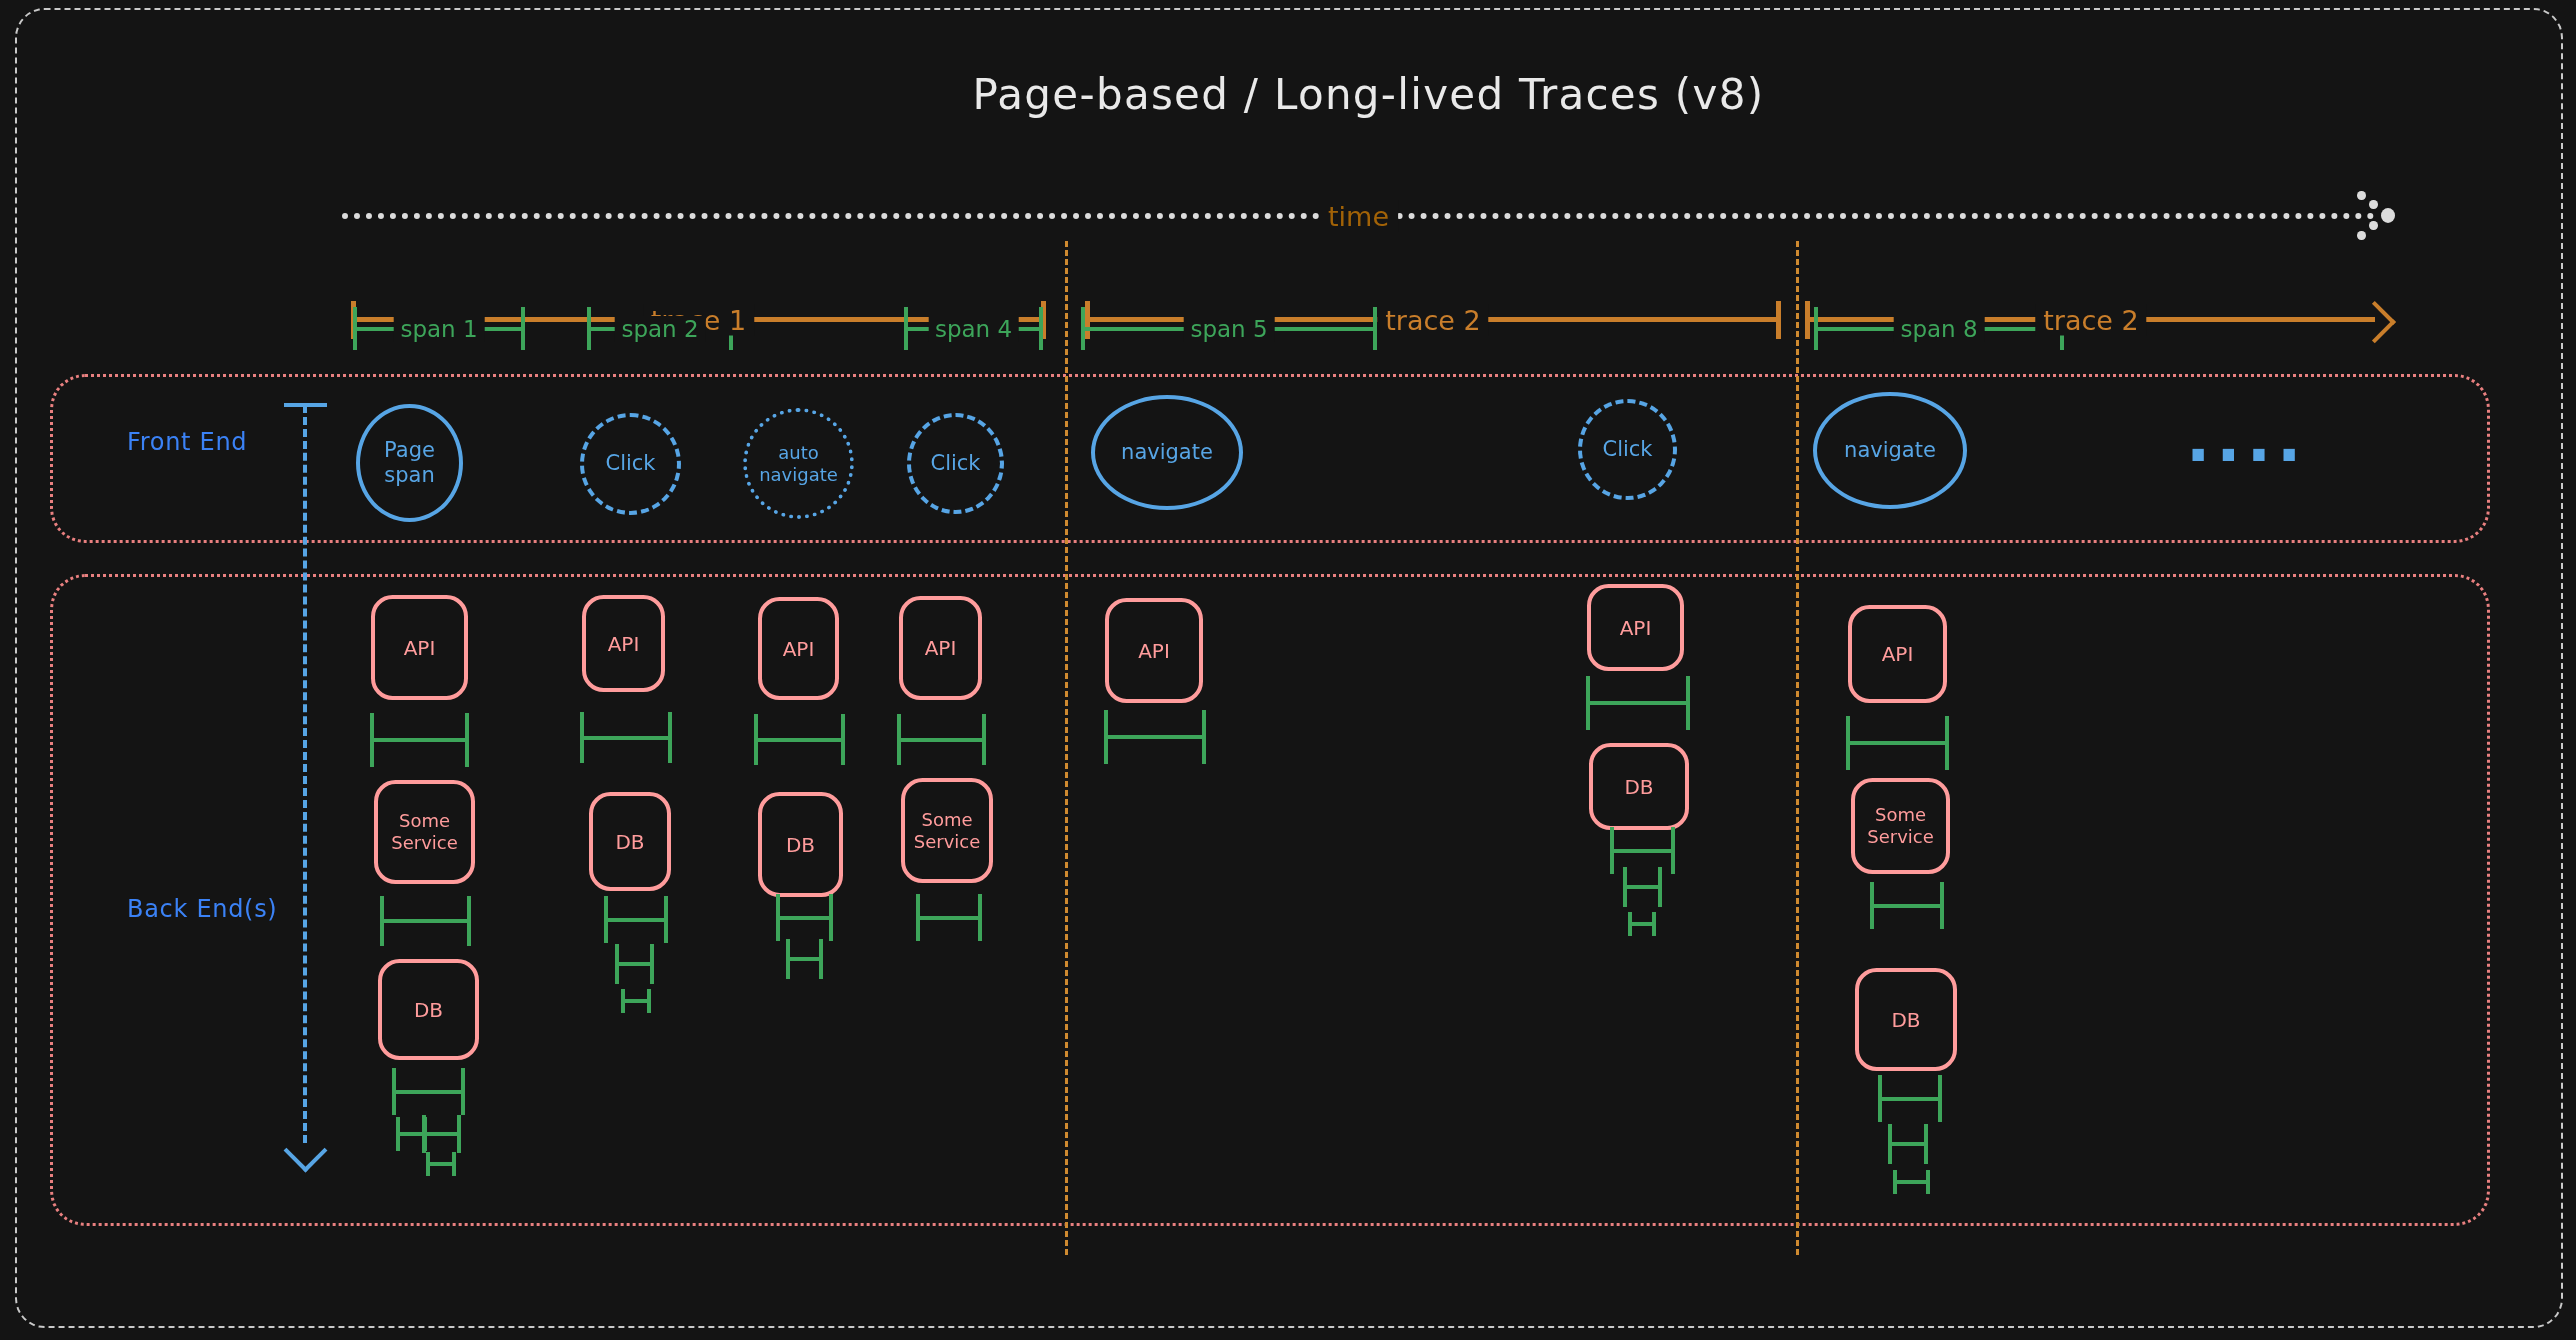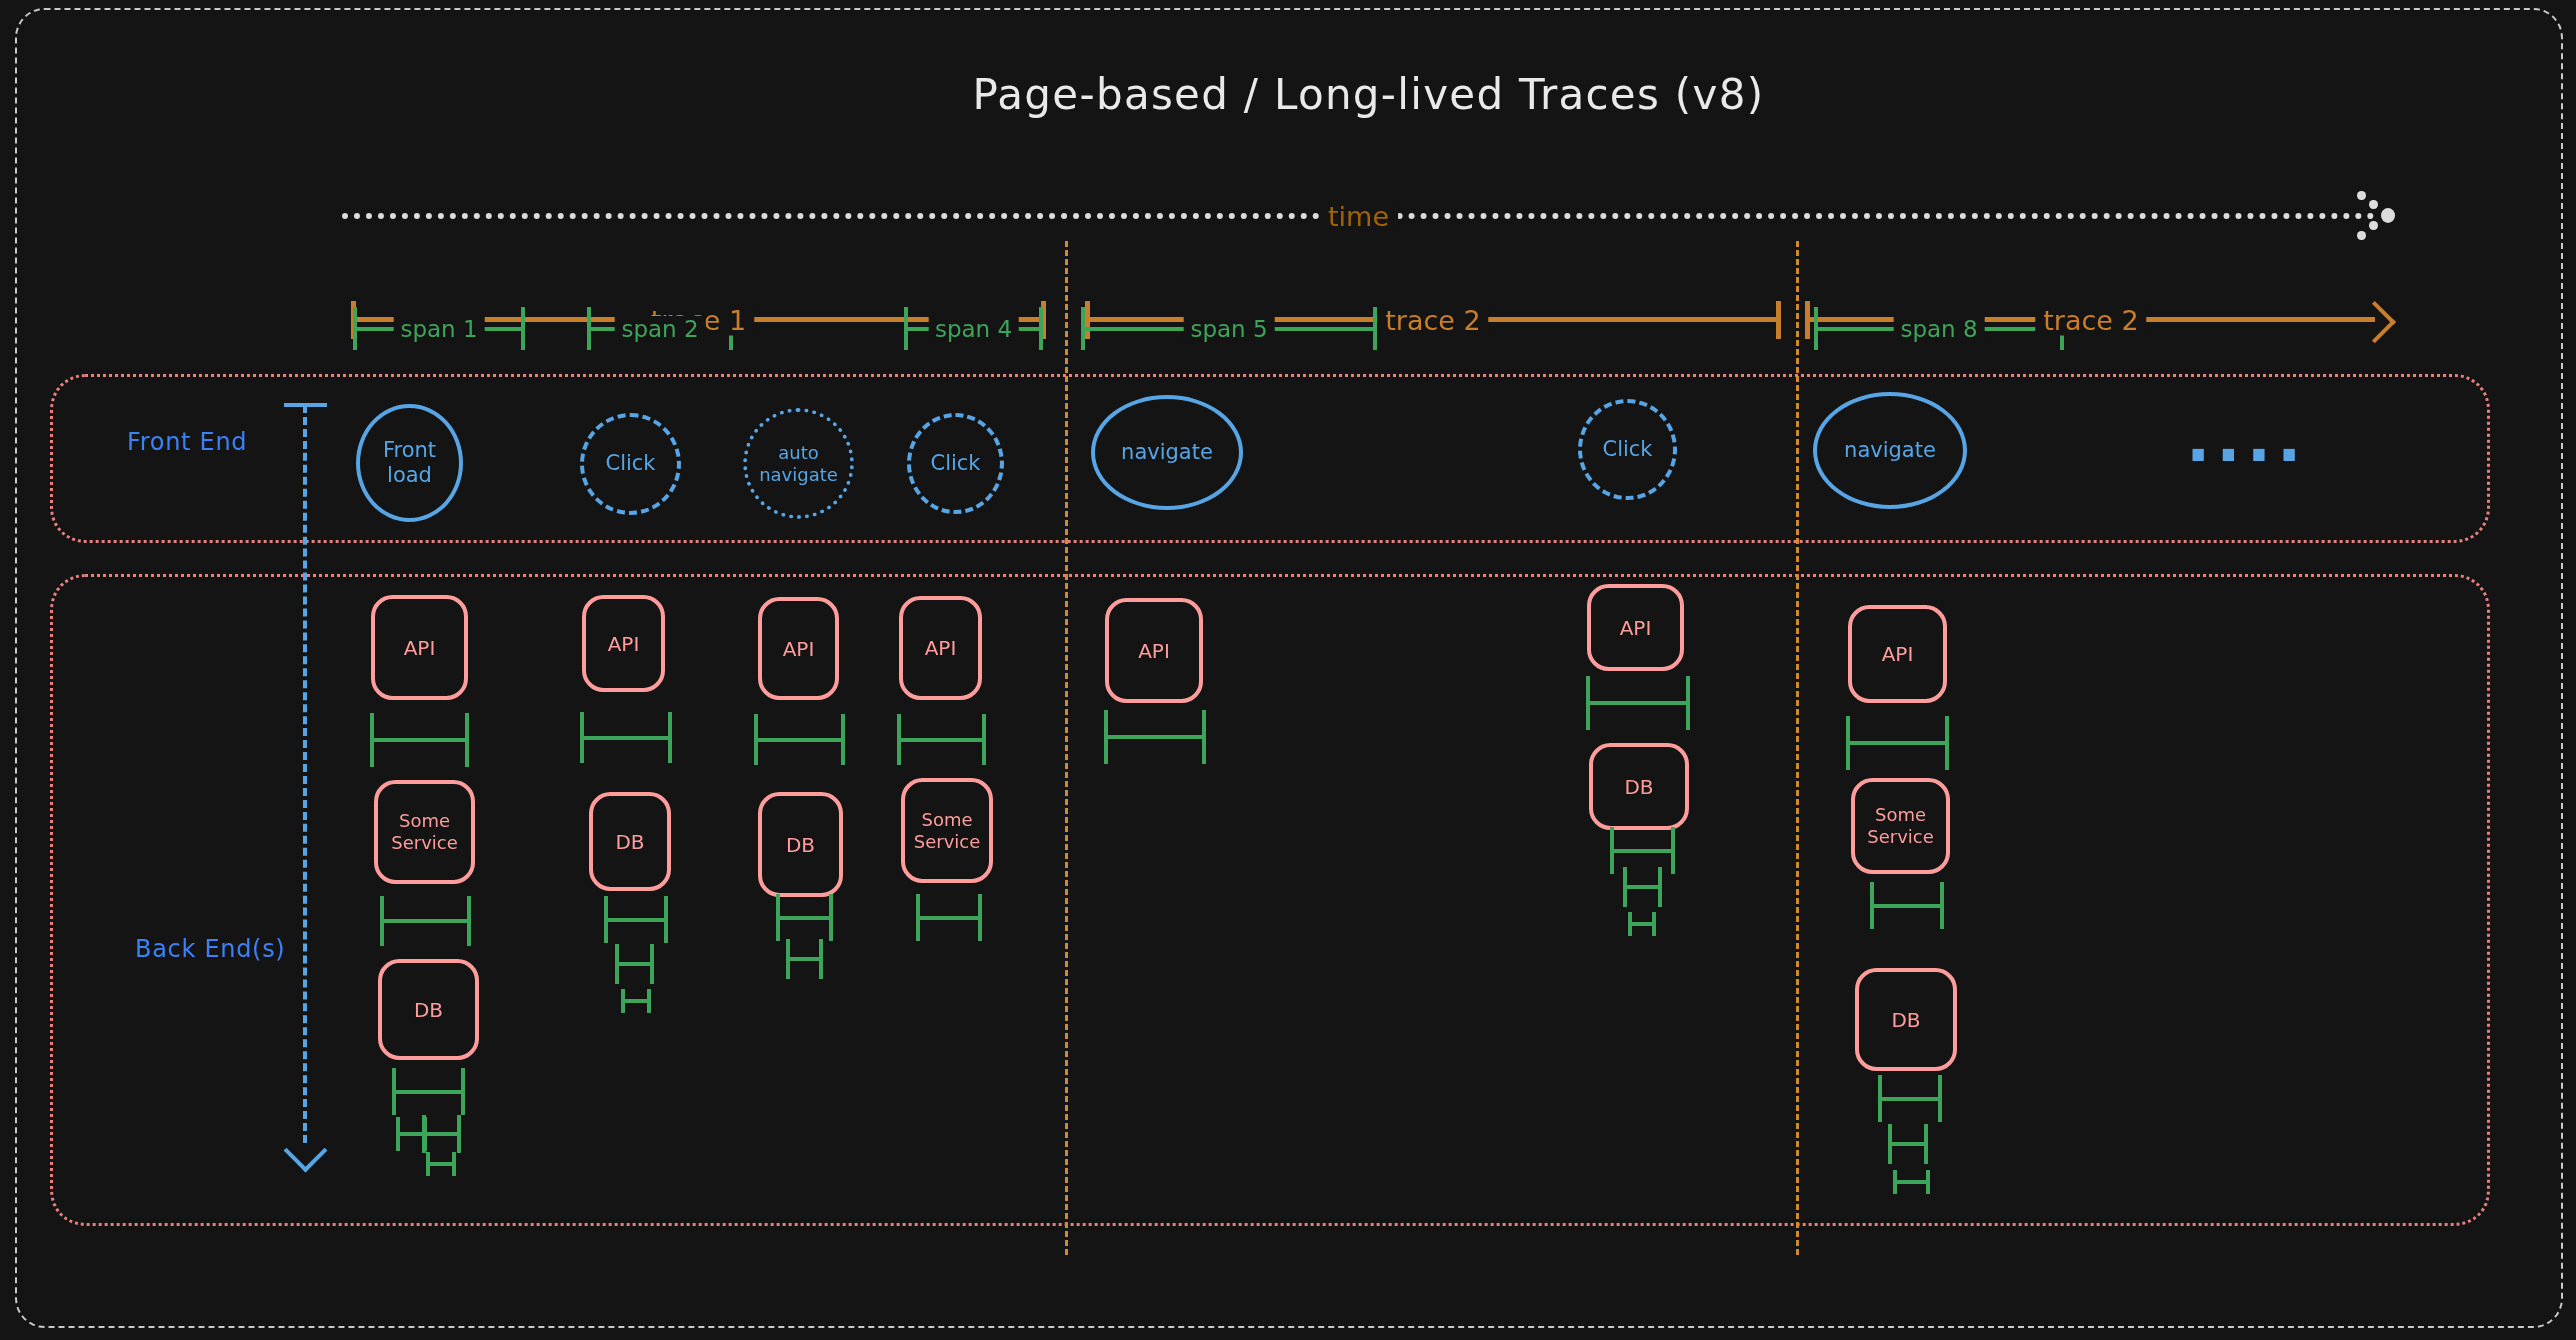--- a/index.html
+++ b/index.html
@@ -102,23 +102,23 @@
   <div class="abs lane" style="left:50px;top:574px;width:2434px;height:646px;"></div>
 
   <div class="abs divider" style="left:1065px;top:241px;height:1014px;"></div>
   <div class="abs divider" style="left:1796px;top:241px;height:1014px;"></div>
 
   <div class="abs bcap" style="left:284px;top:403px;width:43px;"></div>
   <div class="abs bline" style="left:303px;top:405px;height:738px;"></div>
   <div class="abs chev-down" style="left:290px;top:1135px;"></div>
 
   <div class="abs lanelbl" style="left:127px;top:428px;">Front End</div>
-  <div class="abs lanelbl" style="left:135px;top:895px;margin-top:40px;">Back End(s)</div>
+  <div class="abs lanelbl" style="left:127px;top:895px;">Back End(s)</div>
 
-  <div class="abs ev" style="left:356px;top:404px;width:107px;height:118px;">Front load</div>
+  <div class="abs ev" style="left:356px;top:404px;width:107px;height:118px;">Page span</div>
   <div class="abs ev dashed" style="left:580px;top:413px;width:101px;height:102px;">Click</div>
   <div class="abs ev dotted" style="left:743px;top:408px;width:111px;height:111px;font-size:18px;">auto navigate</div>
   <div class="abs ev dashed" style="left:907px;top:413px;width:97px;height:101px;">Click</div>
   <div class="abs ev" style="left:1091px;top:395px;width:152px;height:115px;">navigate</div>
   <div class="abs ev dashed" style="left:1578px;top:399px;width:99px;height:101px;">Click</div>
   <div class="abs ev" style="left:1813px;top:392px;width:154px;height:117px;">navigate</div>
   <div class="abs ellipsis" style="left:2186px;top:439px;width:107px;text-align:center;">....</div>
 
   <div class="abs bx" style="left:371px;top:595px;width:97px;height:105px;">API</div>
   <div class="abs bracket" style="left:370px;top:713px;width:91px;height:54px;"></div>

